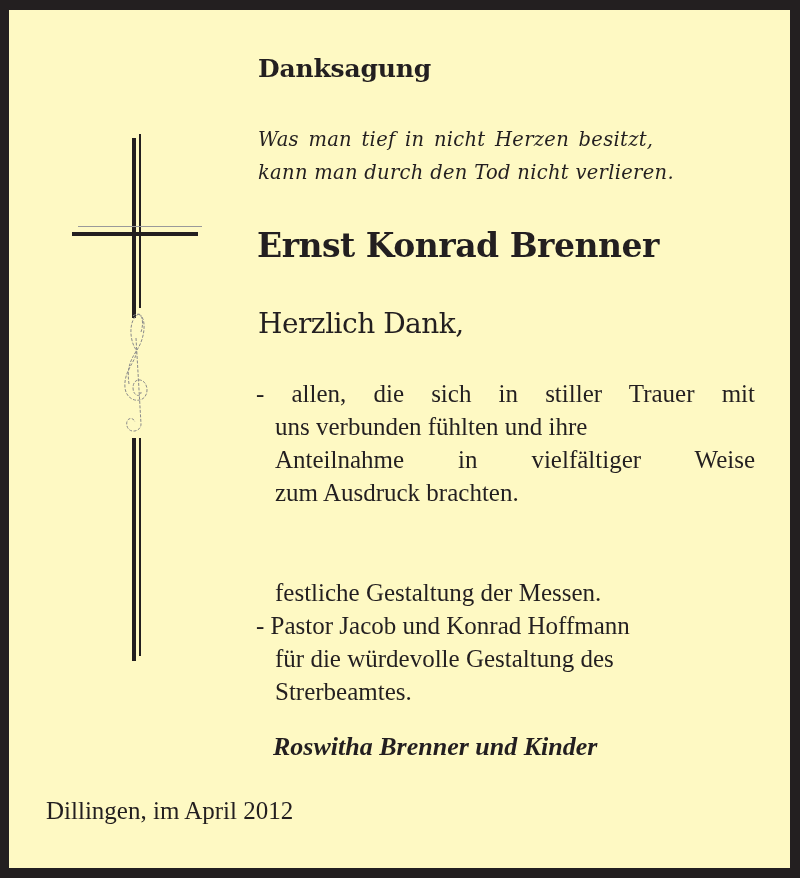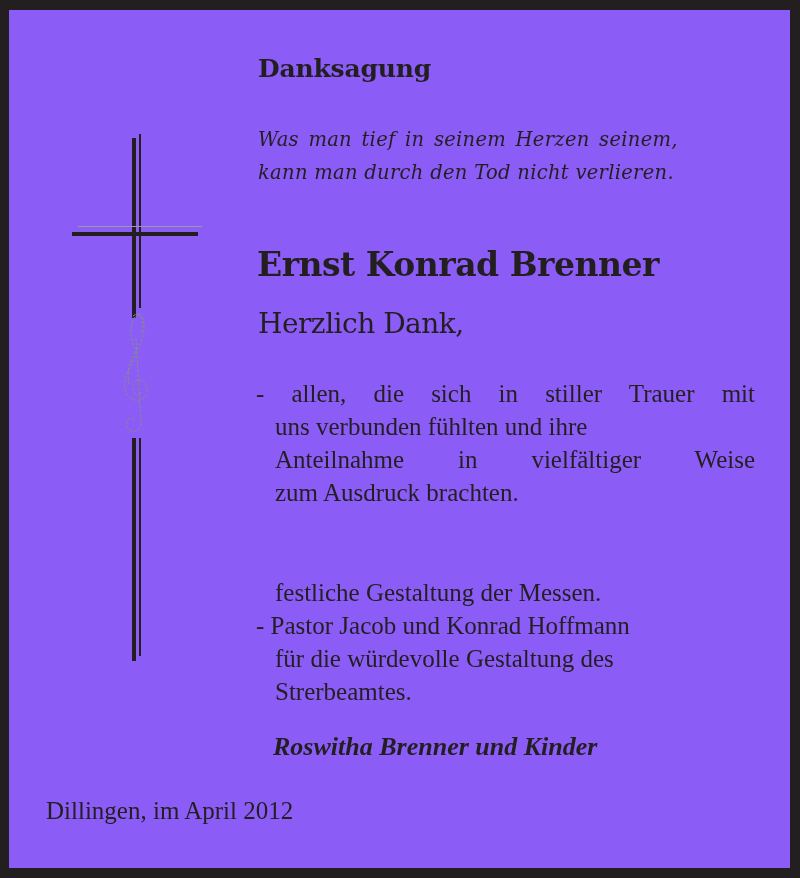--- a/index.html
+++ b/index.html
@@ -8,36 +8,36 @@
       background: #231f20;
       position: relative;
       overflow: hidden;
       font-family: "DejaVu Serif", "Liberation Serif", serif;
       color: #231f20;
     }
     .card {
       position: absolute;
       left: 9px; top: 10px;
       width: 781px; height: 858px;
-      background: #8b5cf6;
+      background: #fef9c3;
     }
     .abs { position: absolute; white-space: nowrap; }
     .title {
       left: 249px; top: 44px;
       font-family: "DejaVu Serif", serif;
       font-weight: bold; font-size: 25px; letter-spacing: -0.2px;
     }
     .quote {
       left: 249px; font-family: "DejaVu Serif", serif;
       font-style: italic; font-size: 19.5px; letter-spacing: 0.3px;
     }
     .q1 { top: 118px; word-spacing: 3px; }
     .q2 { top: 151px; }
     .name {
-      left: 248px; top: 235px;
+      left: 248px; top: 216px;
       font-weight: bold; font-size: 33px; letter-spacing: -0.5px;
     }
     .greet {
       left: 249px; top: 297px;
       font-size: 28px; letter-spacing: -0.5px;
     }
     .line {
       font-family: Liberation Serif, serif;
       font-size: 25px; letter-spacing: 0px; margin-top: 24px;
     }
@@ -71,21 +71,21 @@
     <g fill="none" stroke="#8a8a8a" stroke-width="1" stroke-dasharray="3 1.5">
       <path d="M20 6 C 10 10, 10 30, 16 40 C 22 50, 4 60, 6 80 C 8 96, 28 96, 28 82 C 28 70, 14 68, 14 80 C 14 88, 22 90, 22 84"></path>
       <path d="M20 6 C 28 10, 26 30, 18 42 C 10 54, 8 62, 10 76"></path>
       <path d="M17 30 L 22 116 C 22 124, 10 126, 8 118 C 6 110, 14 108, 16 114"></path>
       <path d="M14 8 C 22 2, 26 12, 22 24"></path>
     </g>
   </svg>
 
   <div class="abs title">Danksagung</div>
 
-  <div class="abs quote q1">Was man tief in seinem Herzen seinem,</div>
+  <div class="abs quote q1">Was man tief in nicht Herzen besitzt,</div>
   <div class="abs quote q2">kann man durch den Tod nicht verlieren.</div>
 
   <div class="abs name">Ernst Konrad Brenner</div>
 
   <div class="abs greet">Herzlich Dank,</div>
 
   <div class="abs line" style="left:247px; top:346px; width:499px; text-align:justify; text-align-last:justify;">- allen, die sich in stiller Trauer mit</div>
   <div class="abs line" style="left:266px; top:379px;">uns verbunden fühlten und ihre</div>
   <div class="abs line" style="left:266px; top:412px; width:480px; text-align:justify; text-align-last:justify;">Anteilnahme in vielfältiger Weise</div>
   <div class="abs line" style="left:266px; top:445px;text-align:center;">zum Ausdruck brachten.</div>

